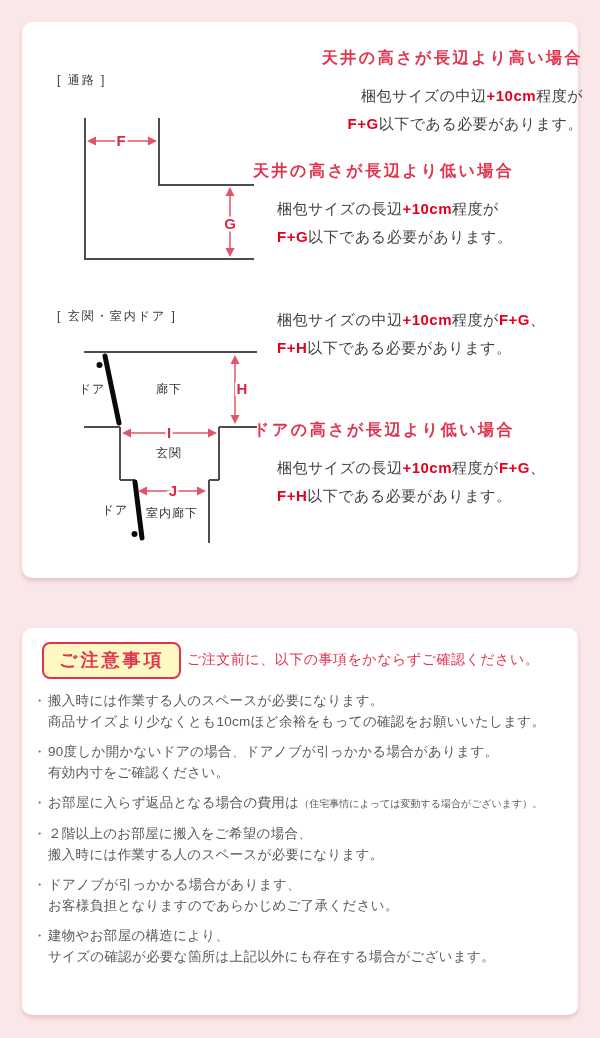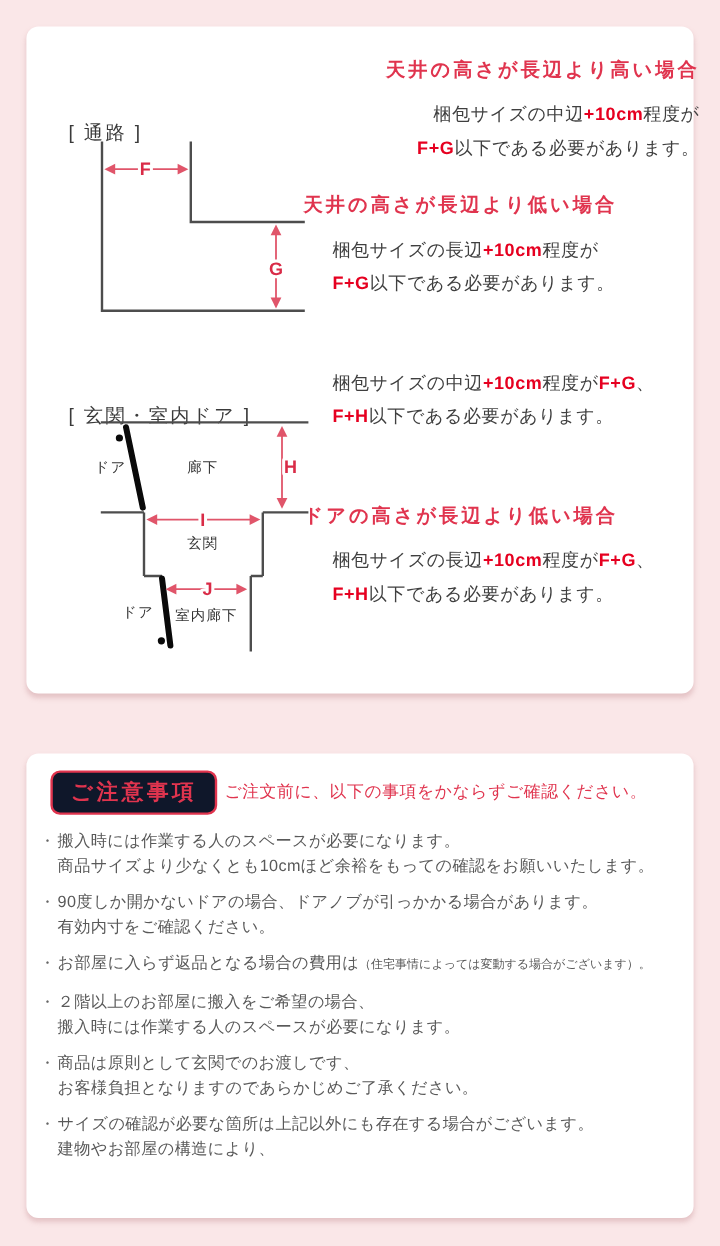--- a/index.html
+++ b/index.html
@@ -13,21 +13,21 @@
   .card{
     position:absolute;left:22px;width:556px;
     background:#ffffff;border-radius:10px;
     box-shadow:0 3px 4px rgba(190,130,135,.35);
   }
   #card-guide{top:22px;height:556px;}
   #card-notice{top:628px;height:387px;}
 
   .section-label{
     position:absolute;
-    font-size:16px;color:#3a3a3a;letter-spacing:2px;margin-top:29px;
+    font-size:12px;color:#3a3a3a;letter-spacing:2px;
   }
   .diagram{position:absolute;}
 
   .text-block{position:absolute;left:231px;width:330px;}
   .text-block h3{
     margin:0 0 13px 0;
     font-size:16px;font-weight:bold;letter-spacing:2.5px;
     color:#e0344e;
   }
   .text-block .bodyline{
@@ -48,21 +48,21 @@
   .arrow-line{stroke:#e0556a;stroke-width:1.5;}
   .arrow-head{fill:#e0556a;}
 
   
   .notice-header{position:absolute;top:14px;left:20px;width:520px;height:34px;}
   .notice-badge{
     display:inline-block;box-sizing:border-box;
     border:2px solid #e0344e;border-radius:8px;
     color:#e0344e;font-size:18px;font-weight:bold;letter-spacing:3px;
     padding:4px 15px 5px 15px;
-    background:#0f172a;
+    background:#fef9c3;
   }
   .notice-lead{
     position:absolute;left:145px;top:9px;
     font-size:14px;color:#e0344e;letter-spacing:0.5px;white-space:nowrap;
   }
   .notes{position:absolute;top:62px;left:11px;width:536px;}
   .note{display:flex;margin-bottom:9px;}
   .note .bullet{
     width:15px;flex:0 0 15px;
     font-size:13px;color:#666;line-height:21px;
@@ -186,25 +186,25 @@
     <div class="note">
       <span class="bullet">・</span>
       <div class="ntext">
         <div>２階以上のお部屋に搬入をご希望の場合、</div>
         <div>搬入時には作業する人のスペースが必要になります。</div>
       </div>
     </div>
     <div class="note">
       <span class="bullet">・</span>
       <div class="ntext">
-        <div>商品は原則として玄関でのお渡しです、</div>
+        <div>ドアノブが引っかかる場合があります、</div>
         <div>お客様負担となりますのであらかじめご了承ください。</div>
       </div>
     </div>
     <div class="note">
       <span class="bullet">・</span>
       <div class="ntext">
+        <div>建物やお部屋の構造により、</div>
         <div>サイズの確認が必要な箇所は上記以外にも存在する場合がございます。</div>
-        <div>建物やお部屋の構造により、</div>
       </div>
     </div>
   </div>
 </div>
 
 </body></html>

